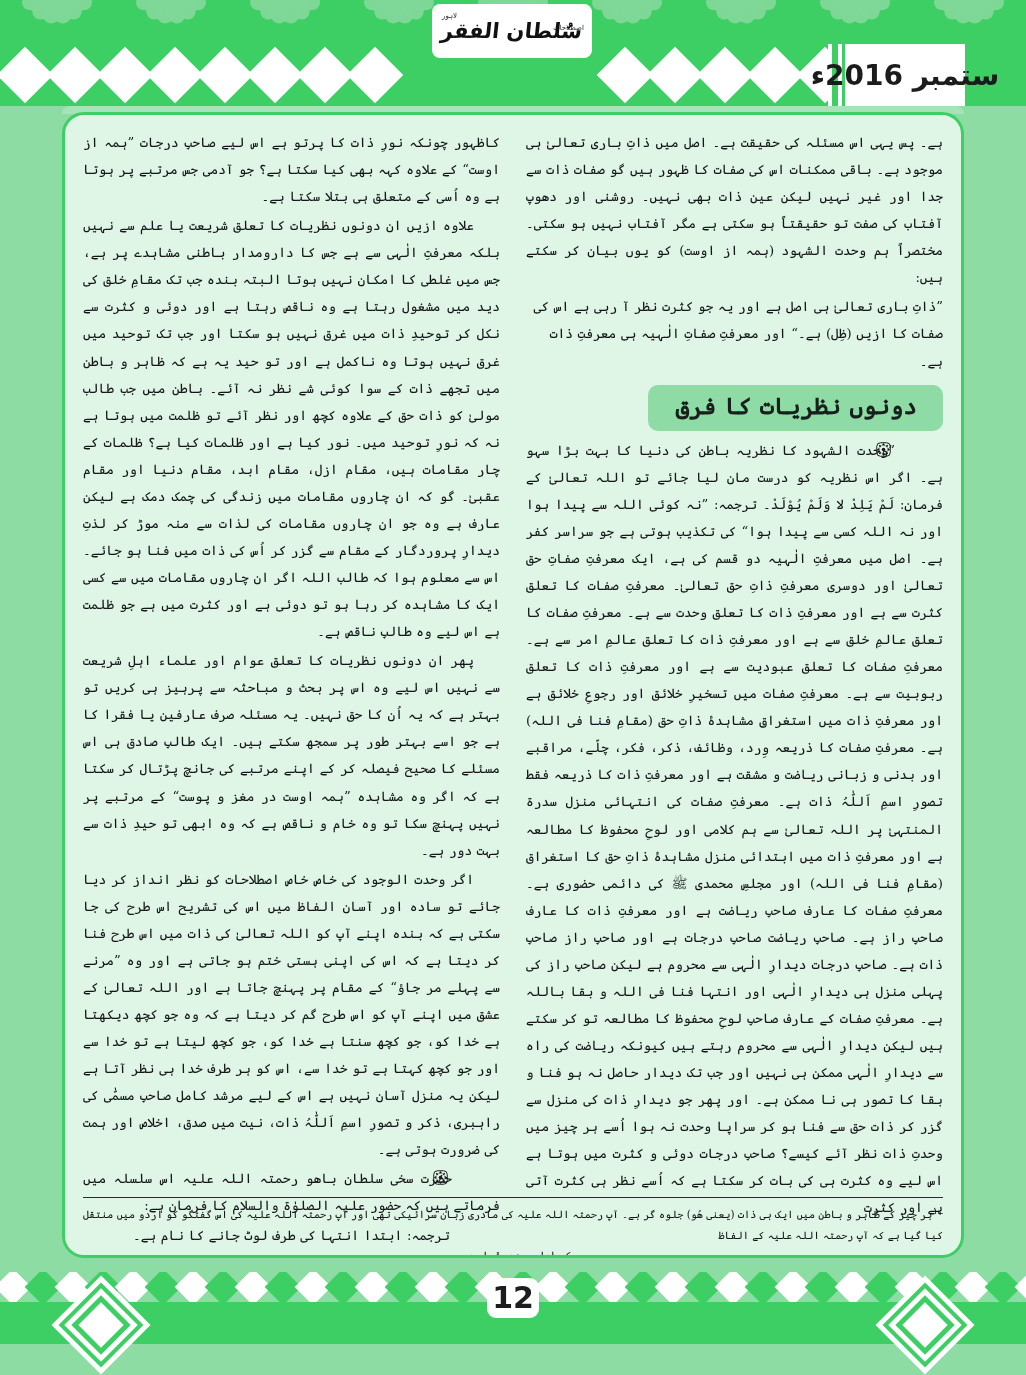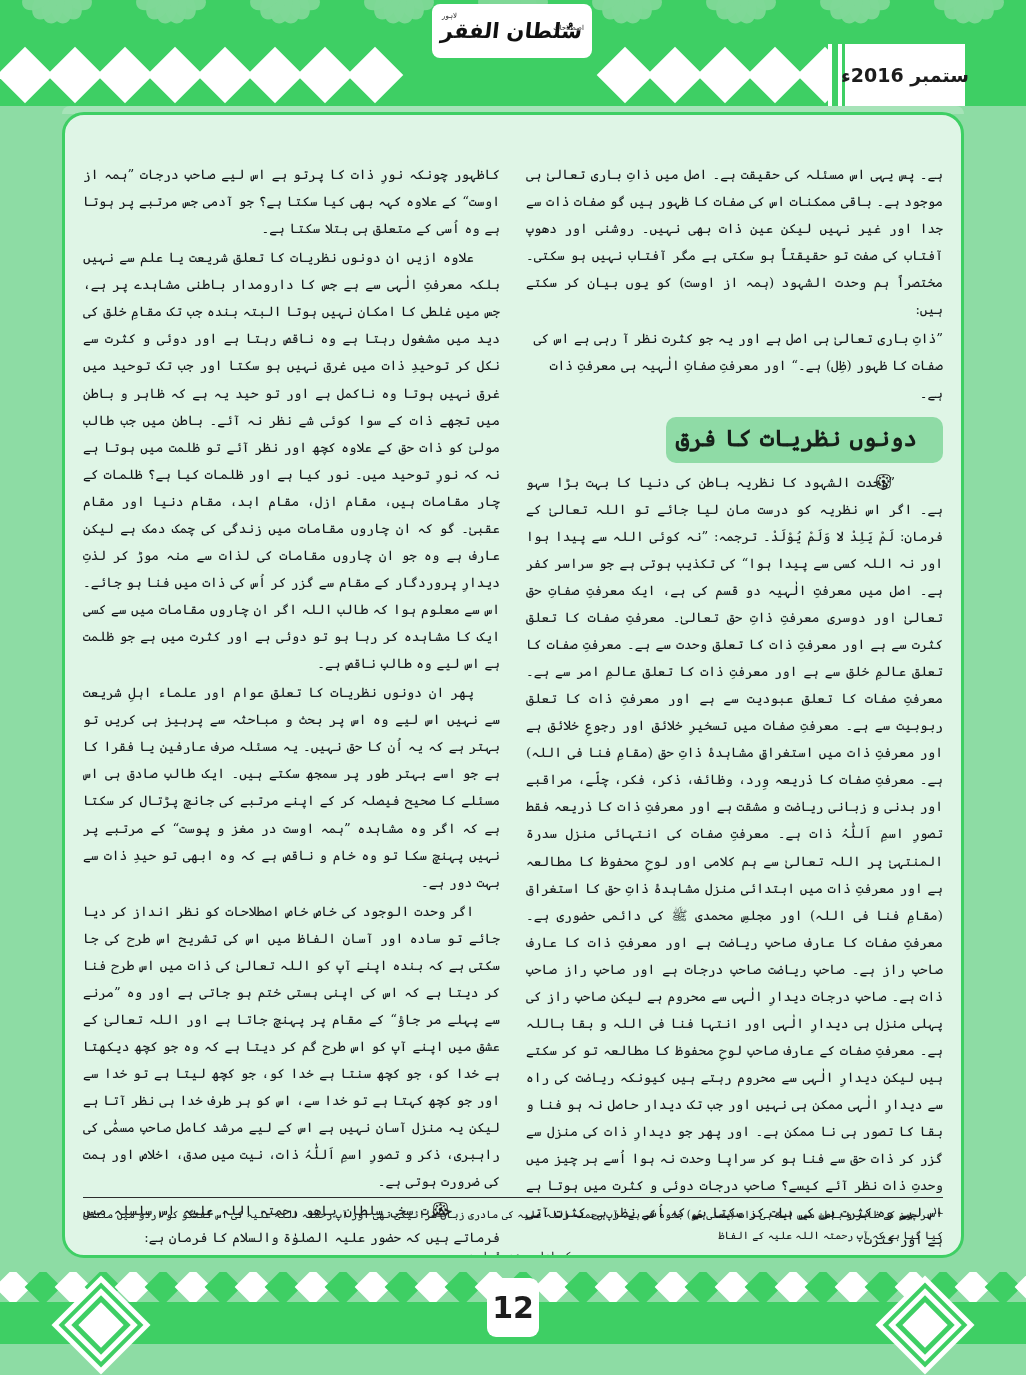--- a/index.html
+++ b/index.html
@@ -121,21 +121,21 @@
     left: 845px;
     width: 120px;
     height: 62px;
     background: #ffffff;
     display: flex;
     align-items: center;
     justify-content: center;
   }
   .date-text {
     font-family: "DejaVu Sans", sans-serif;
-    font-size: 19px;
+    font-size: 28px;
     font-weight: 700;
     color: #1c1c1c;
     letter-spacing: -0.5px;
     direction: rtl;
     white-space: nowrap;
   }
 
   
   .logo-plate {
     position: absolute;
@@ -207,21 +207,20 @@
   
   .urdu {
     font-family: "DejaVu Serif", serif;
     direction: rtl;
     text-align: justify;
     color: #15181a;
     font-size: 13.2px;
     line-height: 2.05;
     letter-spacing: 0px;
     word-spacing: 0.5px;
-    margin-top: 32px;
   }
   .urdu p { margin: 0 0 2px 0; }
   .urdu p.indent { text-indent: 26px; }
   .urdu p.center { text-align: center; text-indent: 0; }
   .urdu p.rightx { text-align: right; text-indent: 0; }
 
   .arabic {
     font-family: "DejaVu Serif", serif;
     font-size: 14px;
     letter-spacing: 0.4px;
@@ -229,21 +228,21 @@
 
   
   .section-head {
     margin: 10px 0 6px 0;
     display: flex;
     justify-content: flex-start;
   }
   .section-head .plate {
     background: #8fdba6;
     border-radius: 10px;
-    padding: 5px 26px 8px 10px;
+    padding: 5px 26px 8px 28px;
     display: inline-block;
   }
   .section-head .plate-text {
     font-family: "DejaVu Serif", serif;
     font-size: 23px;
     font-weight: 700;
     color: #17201a;
     direction: rtl;
     white-space: nowrap;
     line-height: 1.35;
@@ -316,21 +315,21 @@
     height: 31px;
     background: #8ddca4;
   }
 
   
   .pagenum {
     position: absolute;
     top: 6px;
     left: 487px;
     width: 52px;
-    height: 59px;
+    height: 40px;
     background: #ffffff;
     border-radius: 9px;
     display: flex;
     align-items: center;
     justify-content: center;
     z-index: 5;
   }
   .pagenum span {
     font-family: "DejaVu Sans", sans-serif;
     font-size: 30px;
@@ -491,21 +490,21 @@
 
   <div class="panel">
 
     <div class="columns">
 
       <div class="col">
         <div class="urdu">
 
           <p>ہے۔ پس یہی اس مسئلہ کی حقیقت ہے۔ اصل میں ذاتِ باری تعالیٰ ہی موجود ہے۔ باقی ممکنات اس کی صفات کا ظہور ہیں گو صفات ذات سے جدا اور غیر نہیں لیکن عین ذات بھی نہیں۔ روشنی اور دھوپ آفتاب کی صفت تو حقیقتاً ہو سکتی ہے مگر آفتاب نہیں ہو سکتی۔ مختصراً ہم وحدت الشہود (ہمہ از اوست) کو یوں بیان کر سکتے ہیں:</p>
 
-          <p class="rightx">”ذاتِ باری تعالیٰ ہی اصل ہے اور یہ جو کثرت نظر آ رہی ہے اس کی صفات کا ظہور (ظِل) ہے۔“ اور معرفتِ صفاتِ الٰہیہ ہی معرفتِ ذات ہے۔</p>
+          <p class="rightx">”ذاتِ باری تعالیٰ ہی اصل ہے اور یہ جو کثرت نظر آ رہی ہے اس کی صفات کا ازیں (ظِل) ہے۔“ اور معرفتِ صفاتِ الٰہیہ ہی معرفتِ ذات ہے۔</p>
 
           <div class="section-head">
             <div class="plate">
               <span class="plate-text">دونوں نظریات کا فرق</span>
             </div>
           </div>
 
 
           <p class="indent"><span class="bullet"><svg viewBox="0 0 20 20" width="15" height="15">
                   <g fill="#1b1b1b">

